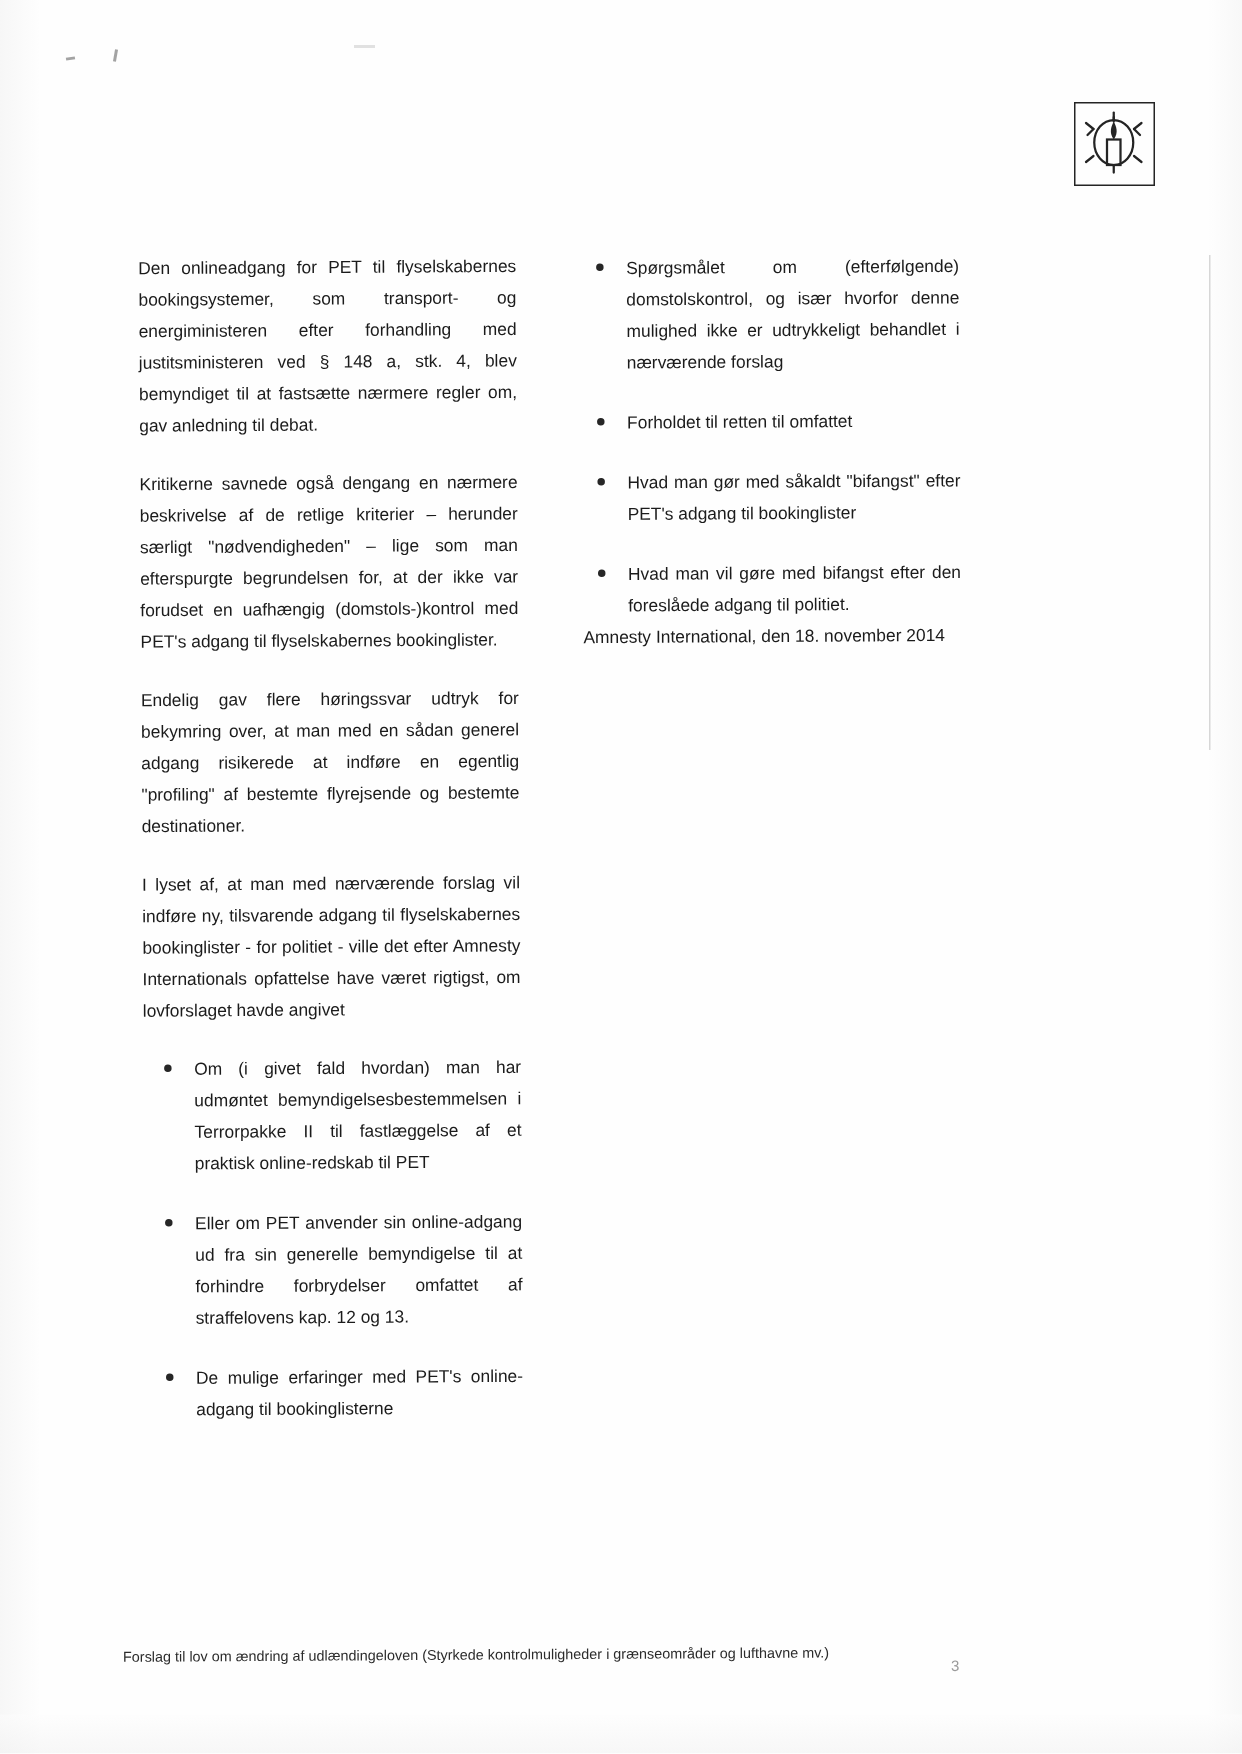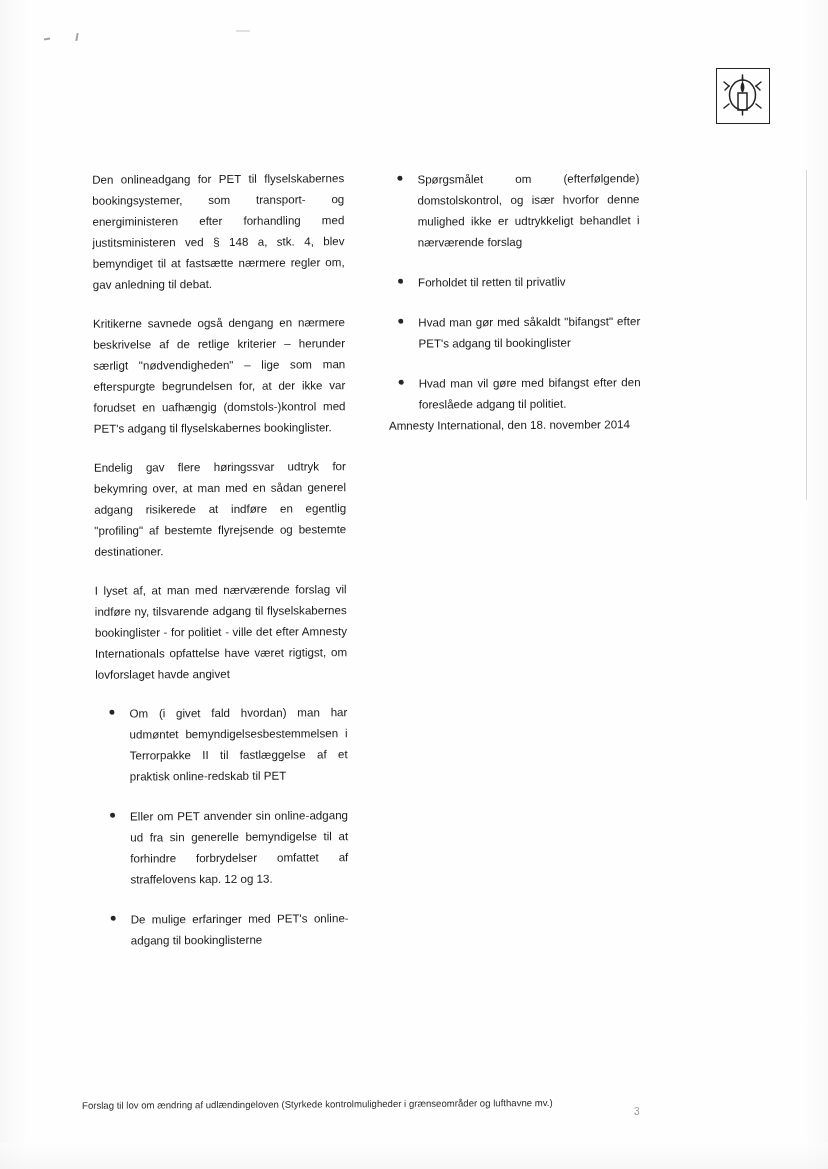--- a/index.html
+++ b/index.html
@@ -219,21 +219,21 @@
   </div>
 
   <div class="col-right skew">
     <ul class="bullets">
       <li>
         <span class="dot"></span>
         <span>Spørgsmålet om (efterfølgende) domstolskontrol, og især hvorfor denne mulighed ikke er udtrykkeligt behandlet i nærværende forslag</span>
       </li>
       <li>
         <span class="dot"></span>
-        <span>Forholdet til retten til privatliv</span>
+        <span>Forholdet til retten til omfattet</span>
       </li>
       <li>
         <span class="dot"></span>
         <span>Hvad man gør med såkaldt "bifangst" efter PET's adgang til bookinglister</span>
       </li>
       <li>
         <span class="dot"></span>
         <span>Hvad man vil gøre med bifangst efter den foreslåede adgang til politiet.</span>
       </li>
     </ul>

